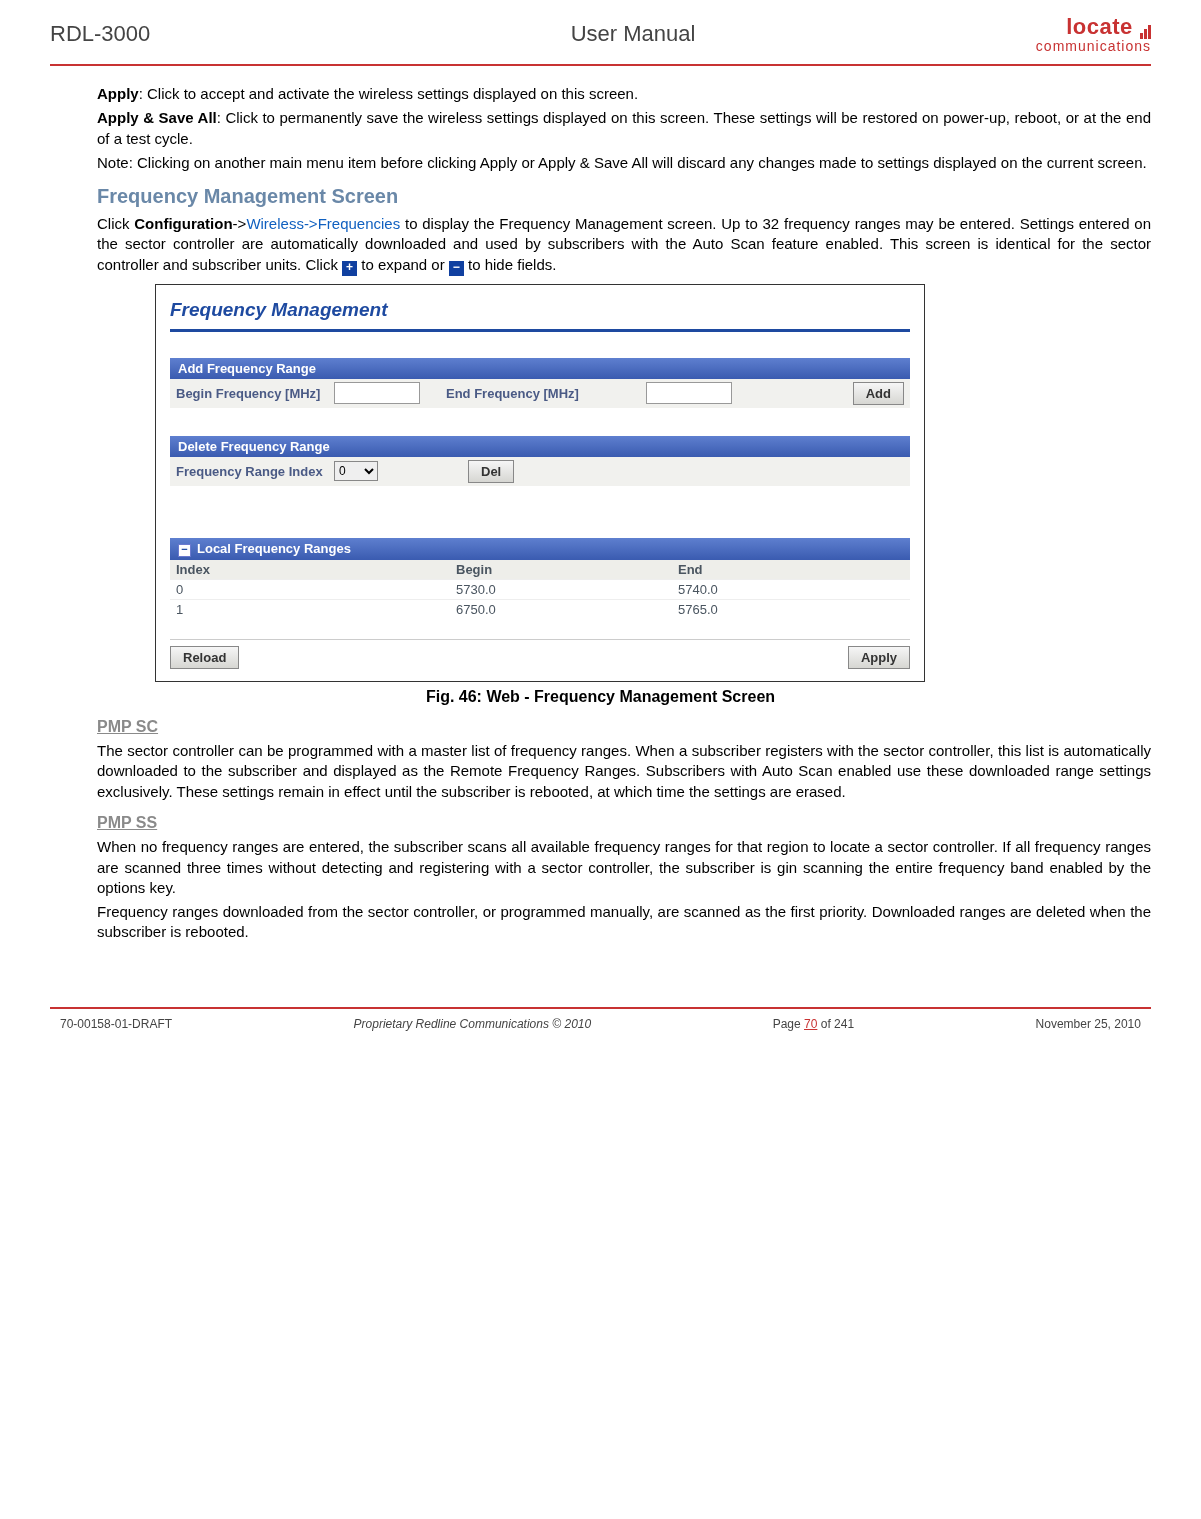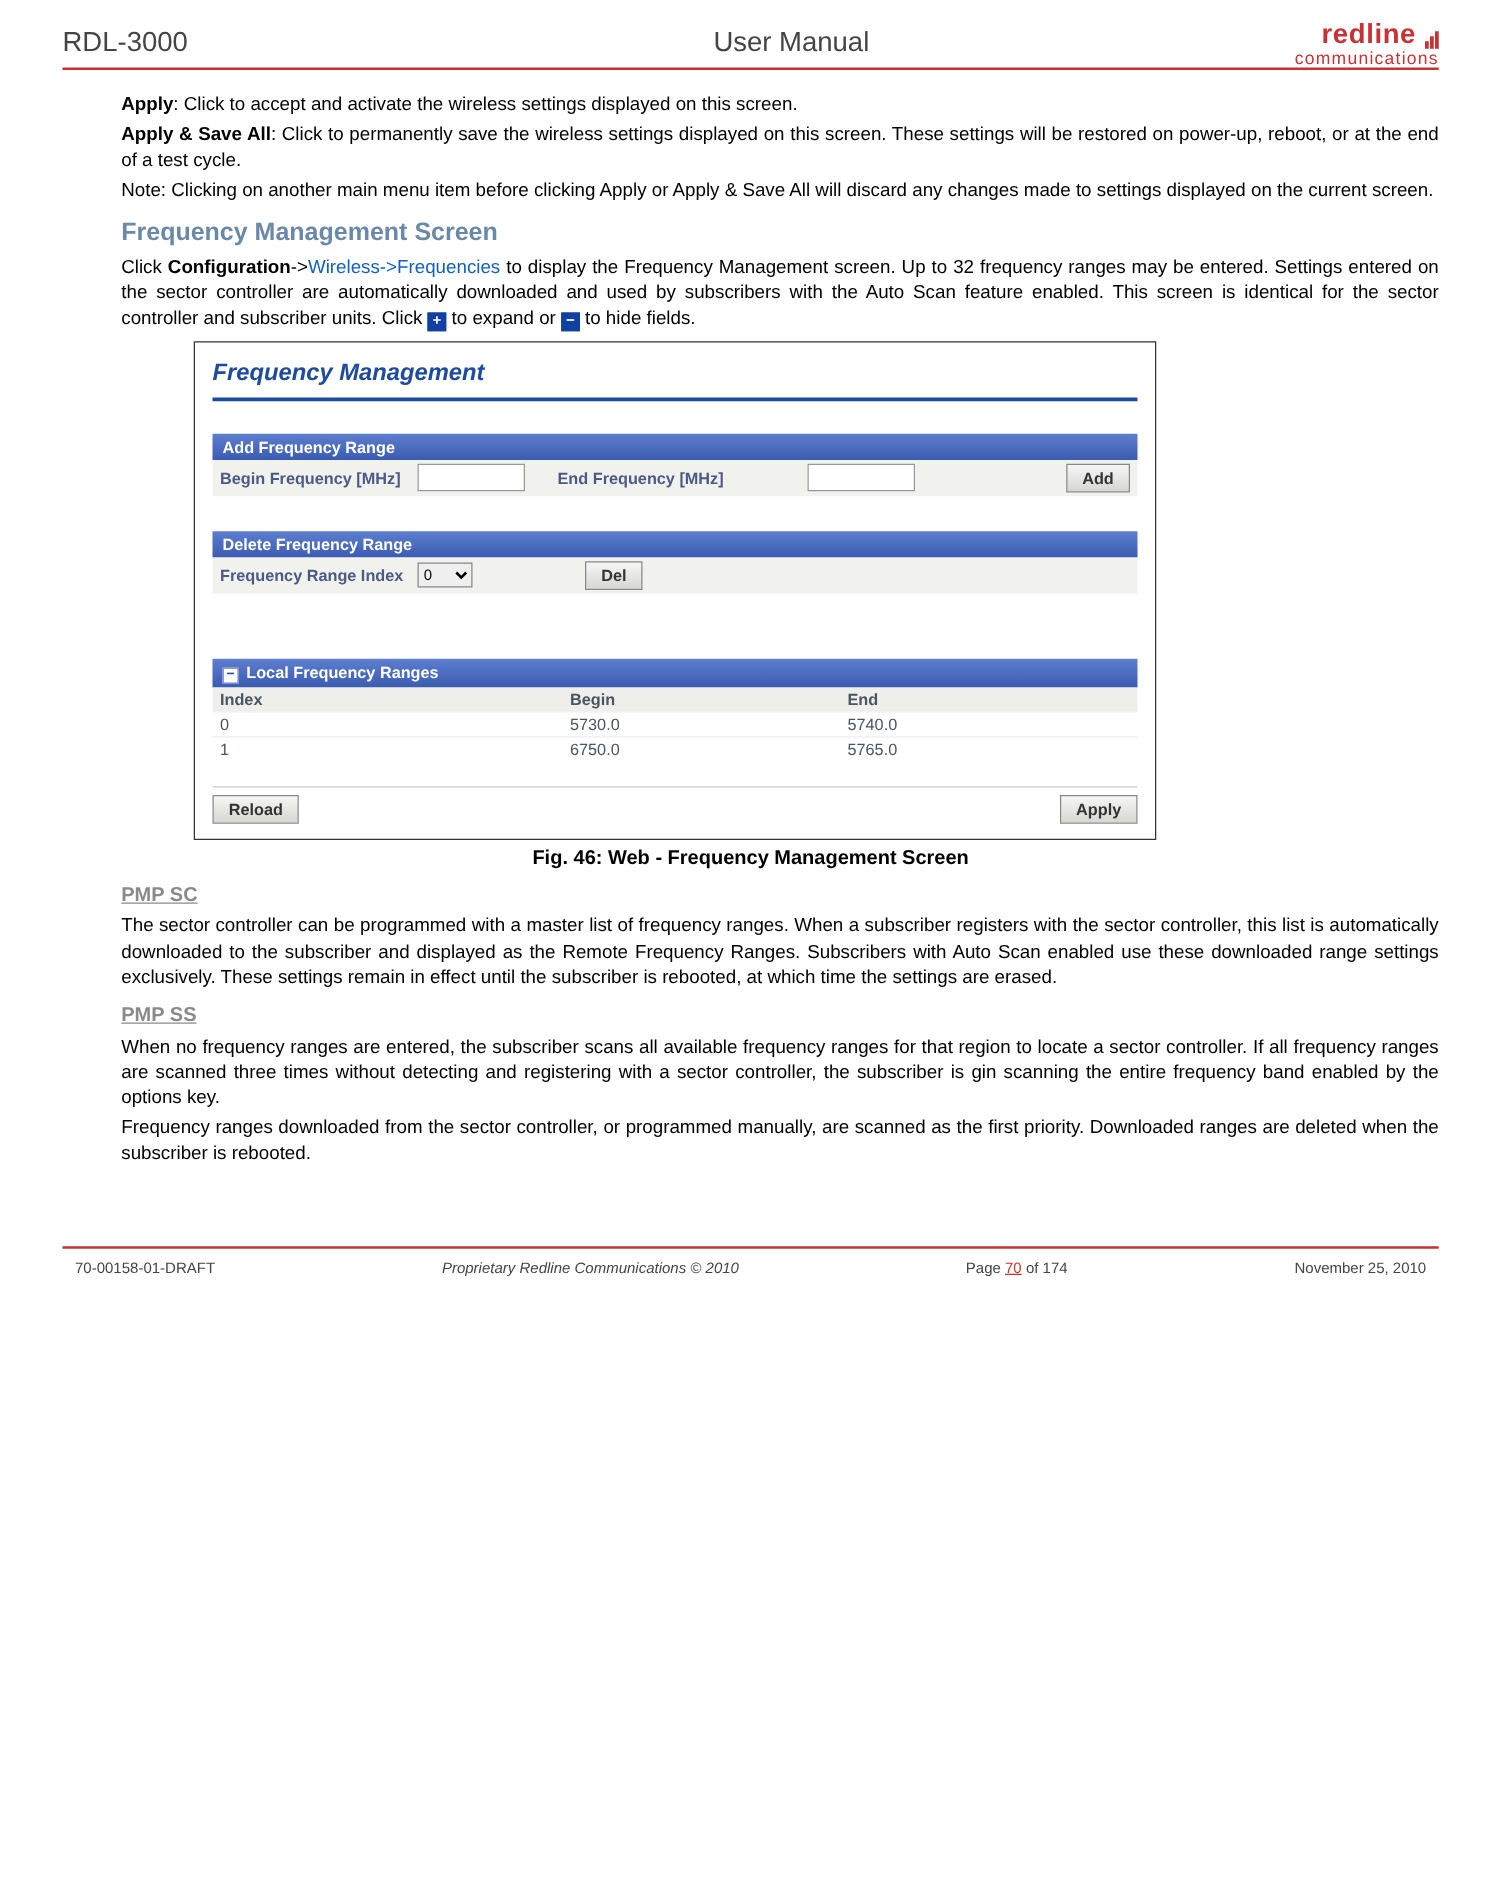--- a/index.html
+++ b/index.html
@@ -12,21 +12,21 @@
     width: 1201px;
   }
   .page {
     padding: 14px 50px 20px 50px;
   }
   .header {
     display: flex;
     justify-content: space-between;
     align-items: center;
     border-bottom: 2px solid #c83232;
-    padding-bottom: 0;
+    padding-bottom: 10px;
     margin-bottom: 18px;
   }
   .header-left, .header-center {
     font-size: 22px;
     color: #444;
   }
   .header-center {
     margin-left: 80px;
   }
   .logo {
@@ -222,21 +222,21 @@
 </head>
 <body>
 
 <div class="page">
 
   <div class="header">
     <div class="header-left">RDL-3000</div>
     <div class="header-center">User Manual</div>
     <div class="logo">
       <div>
-        <span class="brand">redline</span>
+        <span class="brand">locate</span>
         <span class="bars"><span class="b1"></span><span class="b2"></span><span class="b3"></span></span>
       </div>
       <div class="sub">communications</div>
     </div>
   </div>
 
   <div class="body-text">
     <p>
       <span class="bold">Apply</span><span>: Click to accept and activate the wireless settings displayed on this screen.</span>
     </p>
@@ -317,16 +317,16 @@
     <p>Frequency ranges downloaded from the sector controller, or programmed manually, are scanned as the first priority. Downloaded ranges are deleted when the subscriber is rebooted.</p>
   </div>
 
 </div>
 
 <div class="footer-rule"></div>
 <div class="footer">
   <span class="noitalic">70-00158-01-DRAFT</span>
   <span>Proprietary Redline Communications © 2010</span>
   <span class="noitalic">
-    <span>Page </span><span class="page-num">70</span><span> of 174</span>
+    <span>Page </span><span class="page-num">70</span><span> of 241</span>
   </span>
   <span class="noitalic">November 25, 2010</span>
 </div>
 
 </body></html>

